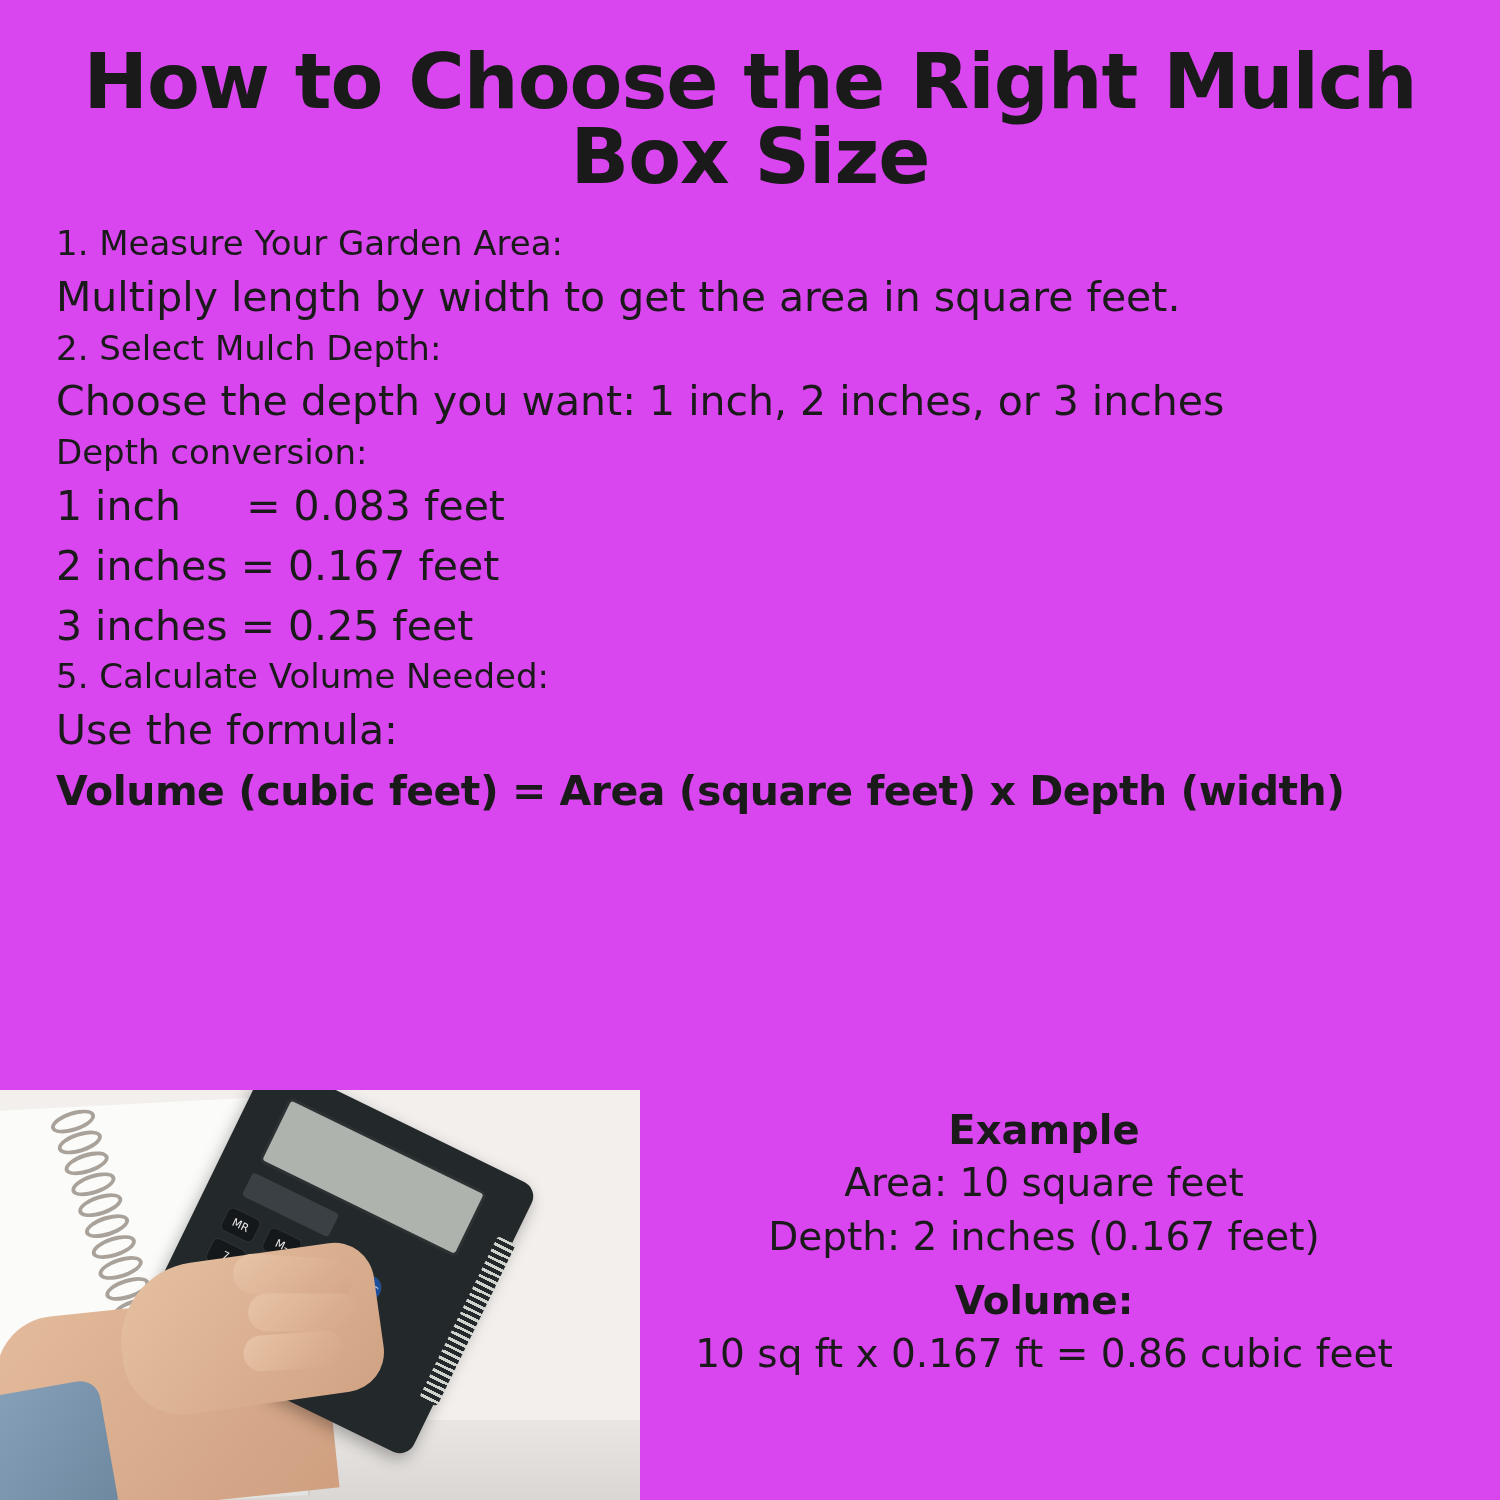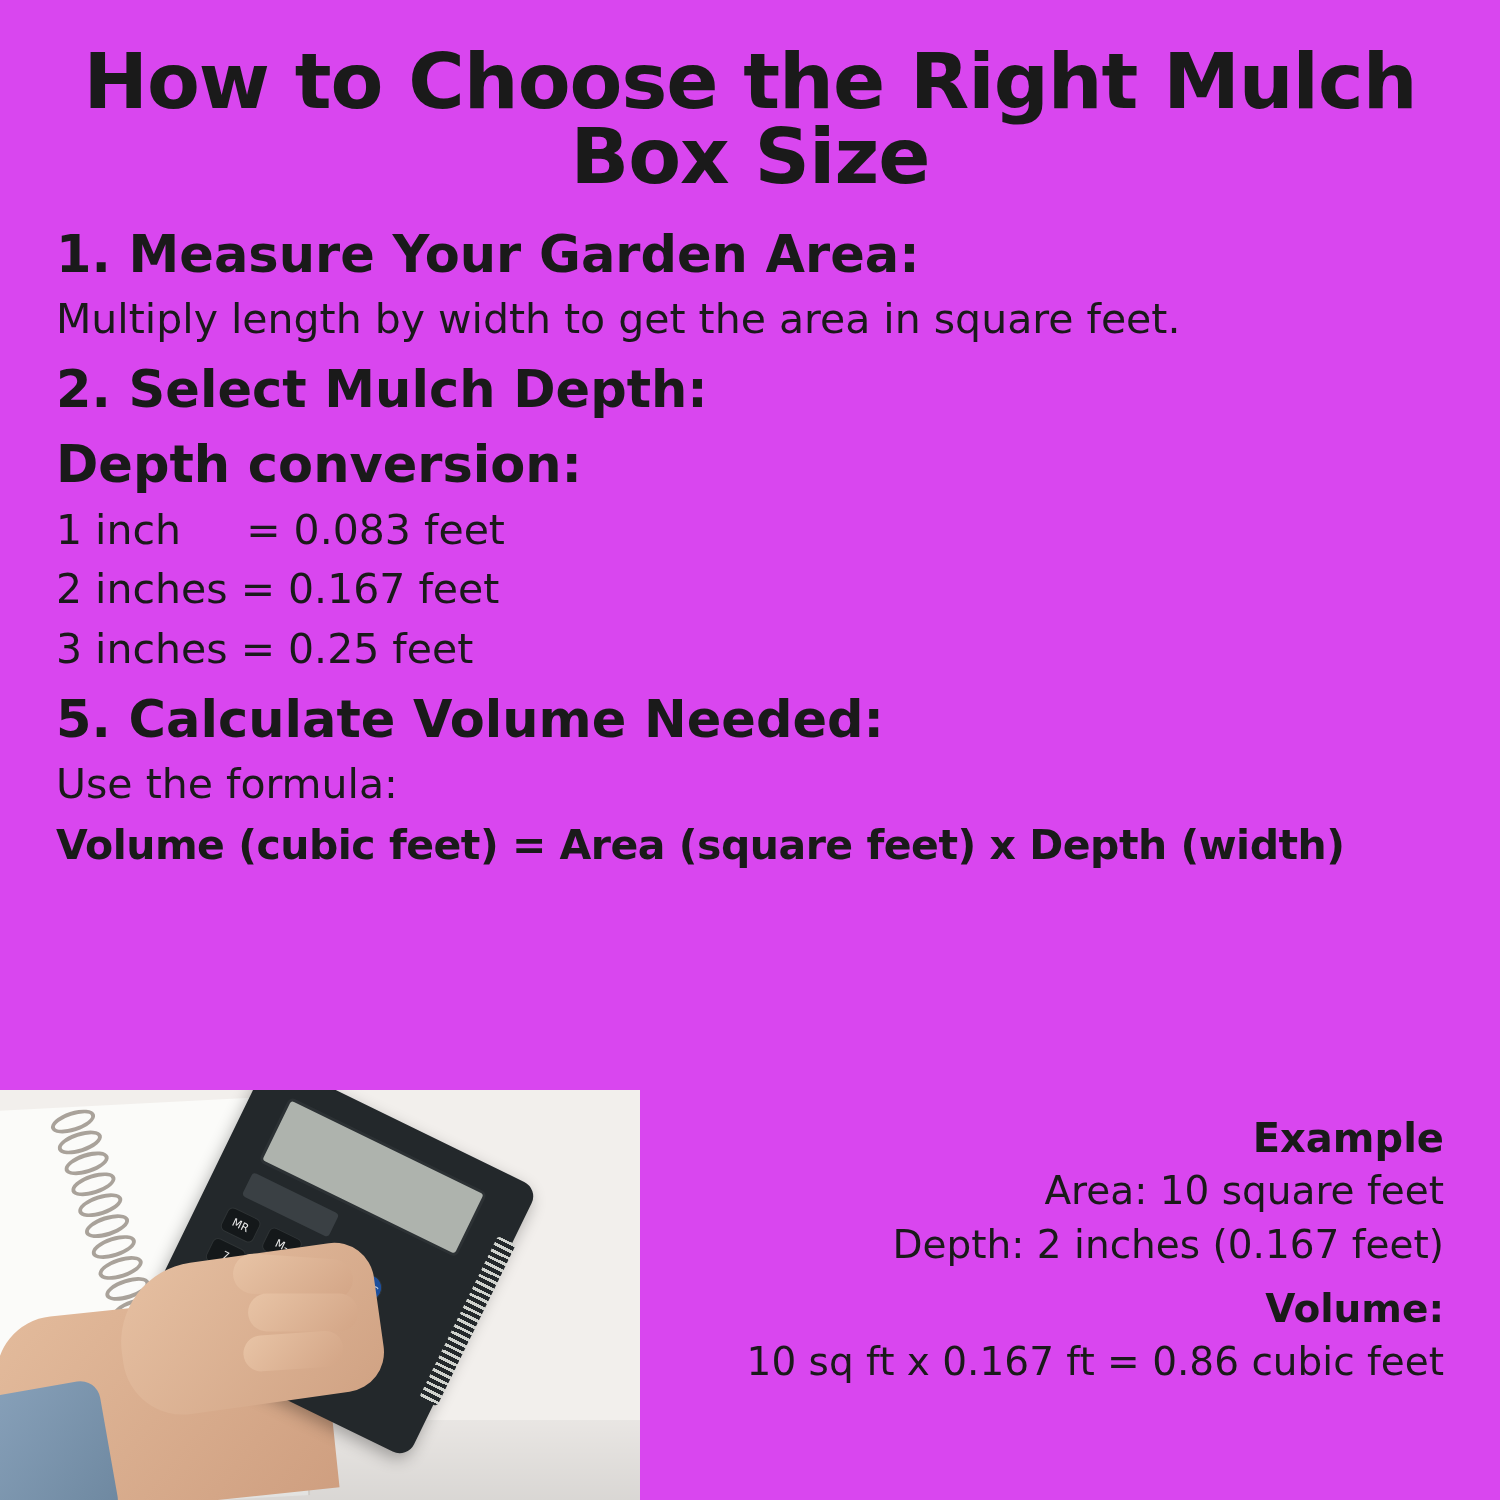--- a/index.html
+++ b/index.html
@@ -20,24 +20,24 @@
   }
   .title {
     font-size: 77px;
     font-weight: bold;
     line-height: 0.98;
     text-align: center;
     letter-spacing: -1px;
     margin: 14px 0 26px 0;
   }
   .h-step {
-    font-size: 51px;
-    font-weight: bold;
+    font-size: 34px;
+    font-weight: normal;
     line-height: 1.32;
-    margin-top: 8px;
+    margin-top: 0;
   }
   .p-line {
     font-size: 41px;
     font-weight: normal;
     line-height: 1.36;
     margin-top: 4px;
   }
   .conv-line {
     font-size: 41px;
     line-height: 1.36;
@@ -56,23 +56,23 @@
   .bottom {
     position: absolute;
     left: 0;
     top: 1090px;
     width: 1500px;
     height: 410px;
   }
   .example-box {
     position: absolute;
     right: 56px;
-    top: 22px;
+    top: 14px;
     width: 800px;
-    text-align: right;
+    text-align: center;
   }
   .ex-head {
     font-size: 40px;
     font-weight: bold;
     line-height: 1.3;
   }
   .ex-line {
     font-size: 39px;
     line-height: 1.38;
   }
@@ -210,20 +210,21 @@
 <body>
 
 <div class="page">
 
   <h1 class="title">How to Choose the Right Mulch Box Size</h1>
 
   <div class="h-step">1. Measure Your Garden Area:</div>
   <div class="p-line">Multiply length by width to get the area in square feet.</div>
 
   <div class="h-step">2. Select Mulch Depth:</div>
+  <div class="p-line">Choose the depth you want: 1 inch, 2 inches, or 3 inches</div>
 
   <div class="h-step">Depth conversion:</div>
   <div class="conv-line">1 inch     = 0.083 feet</div>
   <div class="conv-line">2 inches = 0.167 feet</div>
   <div class="conv-line">3 inches = 0.25 feet</div>
 
   <div class="h-step">5. Calculate Volume Needed:</div>
   <div class="p-line">Use the formula:</div>
 
   <div class="formula">Volume (cubic feet) = Area (square feet) x Depth (width)</div>

